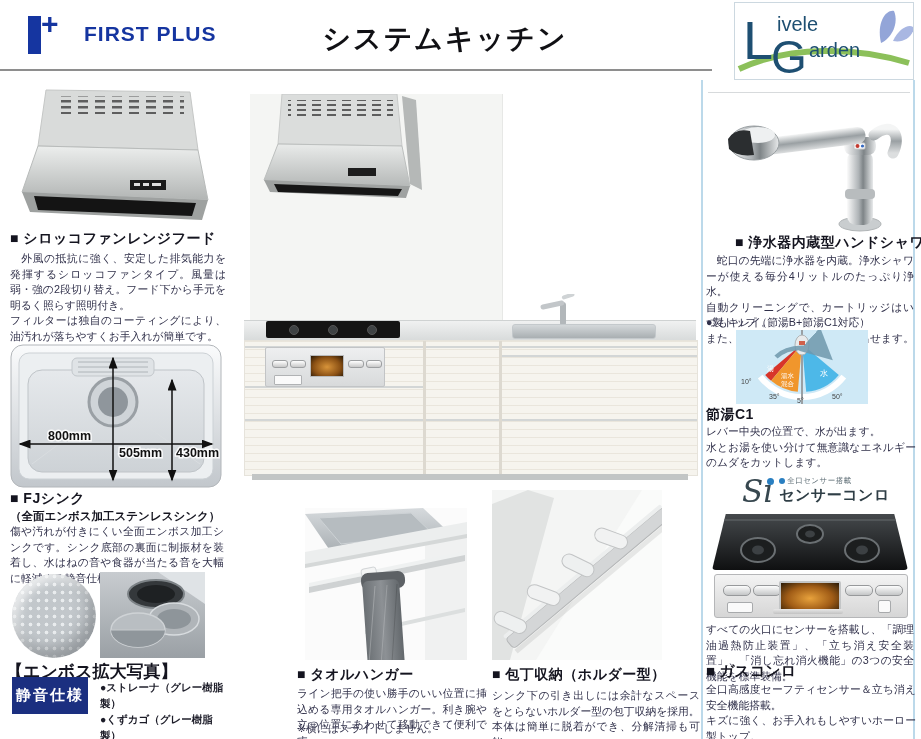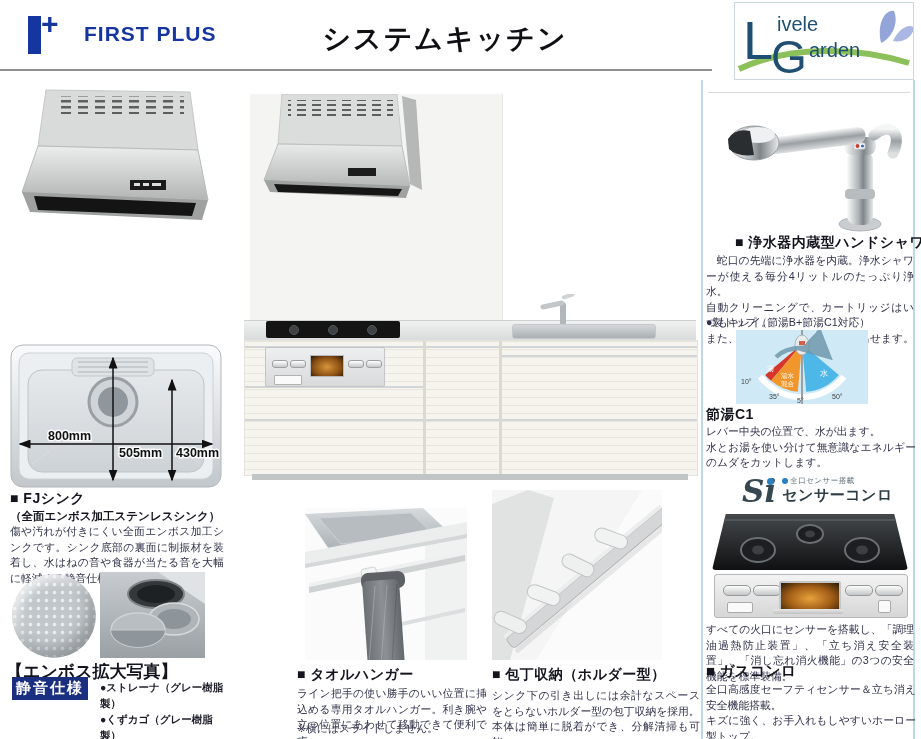--- a/index.html
+++ b/index.html
@@ -36,21 +36,21 @@
   #grill-panel{background:linear-gradient(#eeeff0,#d8dadb);border:1px solid #c2c4c6;border-radius:2px;}
   .knob{position:absolute;width:14px;height:6px;border-radius:3px;background:linear-gradient(#fff,#c8c8c8);border:1px solid #9d9fa1;}
   .panel-knob{position:absolute;width:26px;height:9px;border-radius:5px;background:linear-gradient(#fdfdfd,#c4c6c7);border:1px solid #97999b;}
   #kick{background:#c2c5c5;}
   
   .v-rule{background:#bcd9ea;}
   #faucet-box{background:#fff;border-top:1px solid #d7dadc;}
   #setsuyu-box{background:#cfe9f6;}
   
   #si-row{display:flex;align-items:flex-start;}
-  #si-big{font-family:"DejaVu Serif","Liberation Serif",serif;font-style:italic;font-weight:bold;font-size:31px;line-height:30px;color:#37474f;}
+  #si-big{font-family:"DejaVu Serif","Liberation Serif",serif;font-style:italic;font-weight:normal;font-size:31px;line-height:30px;color:#37474f;}
   #si-dot{position:absolute;left:25px;top:2px;width:7px;height:7px;border-radius:50%;background:#2a7fc1;}
   #si-tag{font-size:7.5px;color:#5a6a72;letter-spacing:.5px;white-space:nowrap;}
   .tag-dot{display:inline-block;width:6px;height:6px;border-radius:50%;background:#2a7fc1;vertical-align:middle;margin-right:2px;}
   #si-name{font-size:15px;font-weight:bold;color:#2f3e46;letter-spacing:.5px;white-space:nowrap;}
   #cooktop-img{background:linear-gradient(#45494c,#0f1011);clip-path:polygon(7% 0,93% 0,100% 100%,0 100%);border-radius:4px;}
   #panel-img{background:linear-gradient(#f3f3f3,#d6d6d6);border:1px solid #b5b6b8;border-radius:3px;}
   #grill-window{position:absolute;left:64px;top:6px;width:58px;height:28px;border:2px solid #c3c5c6;border-radius:2px;
      background:radial-gradient(ellipse at 50% 55%,#e8a23c 0%,#a05c16 55%,#2a1a06 100%);}
   #panel-drawer{position:absolute;left:58px;top:34px;width:70px;height:5px;background:linear-gradient(#e8e8e8,#c2c2c2);border-radius:2px;}
   .panel-btn{position:absolute;background:#fafafa;border:1px solid #a8aaac;border-radius:2px;}
@@ -99,20 +99,23 @@
       <rect x="44" y="8" width="130" height="18" fill="url(#vents1)"></rect>
       <polygon points="28,58 188,62 198,112 12,104" fill="url(#hoodTop1)" stroke="#b8bbba"></polygon>
       <polygon points="12,104 198,112 192,132 20,124" fill="#9ea1a0"></polygon>
       <polygon points="24,108 186,115 182,128 28,122" fill="#141414"></polygon>
       <rect x="120" y="92" width="36" height="10" fill="#1a1a1a"></rect>
       <rect x="124" y="95" width="6" height="3" fill="#ddd"></rect>
         <rect x="133" y="95" width="6" height="3" fill="#ddd"></rect>
         <rect x="142" y="95" width="9" height="3" fill="#ddd"></rect>
     </svg>
   </div>
+  <div class="abs heading" style="left:10px;top:230px;">■ シロッコファンレンジフード</div>
+  <div class="abs body-text" style="left:10px;top:251px;width:216px;">　外風の抵抗に強く、安定した排気能力を発揮するシロッコファンタイプ。風量は弱・強の2段切り替え。フード下から手元を明るく照らす照明付き。
+フィルターは独自のコーティングにより、油汚れが落ちやすくお手入れが簡単です。</div>
 
   <div class="abs" style="left:10px;top:344px;width:214px;height:144px;">
     <svg width="212" height="144" viewBox="0 0 212 144">
       <defs>
         <linearGradient id="sinkG" x1="0" y1="0" x2="0" y2="1">
             <stop offset="0" stop-color="#fafbfc"></stop>
             <stop offset="1" stop-color="#c2c7cc"></stop>
           </linearGradient>
         <linearGradient id="basinG" x1="0" y1="0" x2="0" y2="1">
             <stop offset="0" stop-color="#e6e9ec"></stop>
@@ -161,21 +164,21 @@
       <ellipse cx="56" cy="22" rx="19" ry="9" fill="#1e2123"></ellipse>
       <ellipse cx="74" cy="47" rx="25" ry="16" fill="#b0b5b9" stroke="#d8dcdf" stroke-width="1.5"></ellipse>
       <ellipse cx="74" cy="47" rx="17" ry="10" fill="#8e959a"></ellipse>
       <ellipse cx="38" cy="58" rx="27" ry="17" fill="#b9bec2" stroke="#cfd3d6" stroke-width="1.5"></ellipse>
       <path d="M11,58 A27 17 0 0 0 65,58 Z" fill="#8f969b"></path>
       <line x1="11" y1="58" x2="65" y2="58" stroke="#c6cacd"></line>
     </svg>
   </div>
 
   <div class="abs sub" style="left:6px;top:660px;font-size:17px;">【エンボス拡大写真】</div>
-  <div id="quiet-badge" class="abs" style="left:12px;top:677px;width:76px;height:23px;">静音仕様</div>
+  <div id="quiet-badge" class="abs" style="left:12px;top:677px;width:76px;height:37px;">静音仕様</div>
   <div class="abs bullets" style="left:100px;top:679px;width:128px;">●ストレーナ（グレー樹脂製）
 ●くずカゴ（グレー樹脂製）</div>
 
   <div id="kitchen" class="abs" style="left:240px;top:88px;width:460px;height:392px;">
     <div id="wall-panel" class="abs" style="left:10px;top:6px;width:252px;height:250px;"></div>
     <div class="abs" style="left:12px;top:6px;width:170px;height:110px;">
       <svg width="170" height="110" viewBox="0 0 170 110">
         <defs>
           <pattern id="vents2" width="15" height="5" patternUnits="userSpaceOnUse">
               <rect width="9" height="2" fill="#5e5e5e"></rect>

